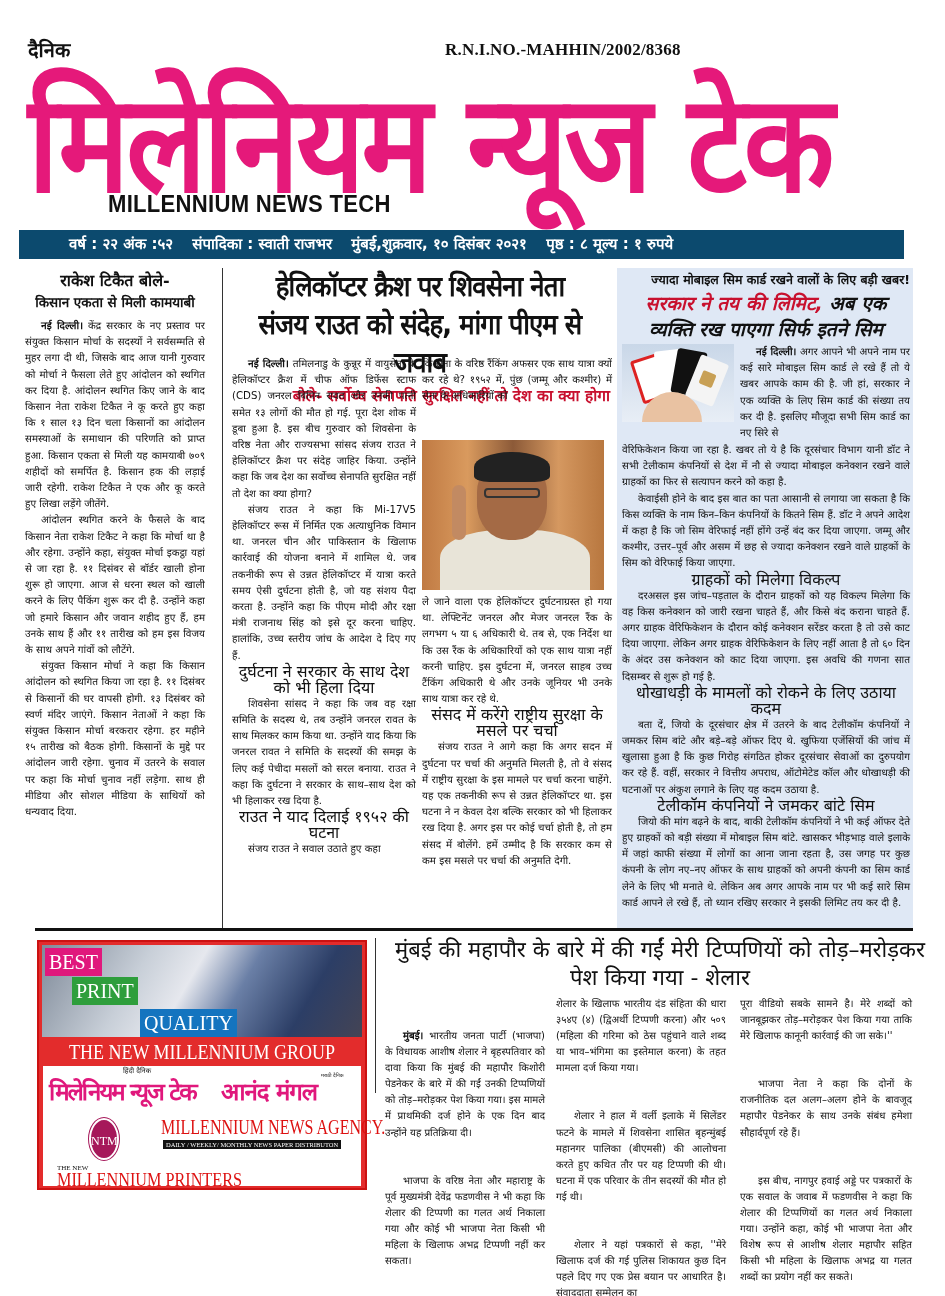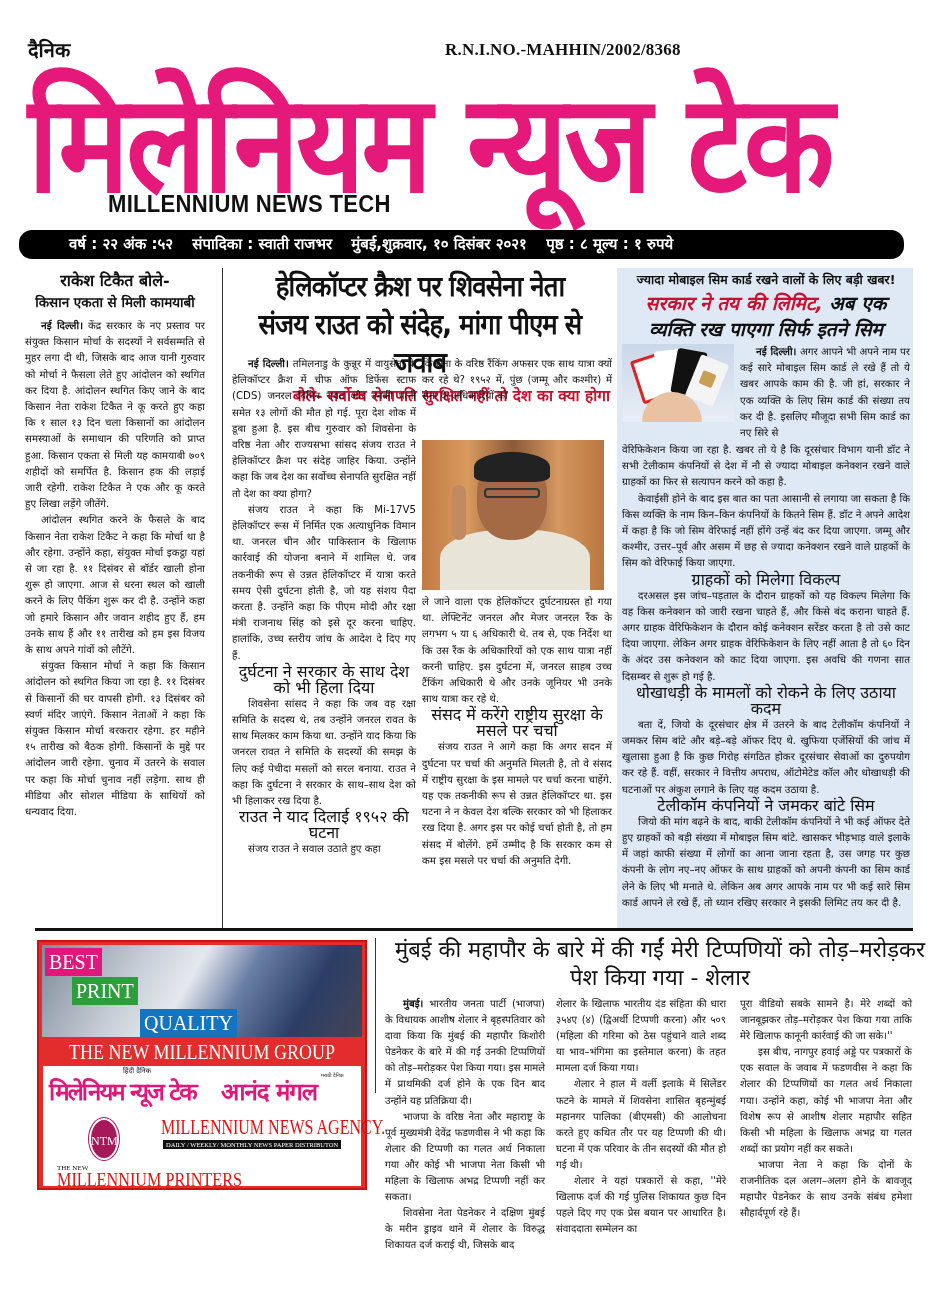--- a/index.html
+++ b/index.html
@@ -8,22 +8,22 @@
     font-family: "Liberation Serif", "DejaVu Serif", serif; color: #111; overflow: hidden;
   }
   .abs { position: absolute; }
 
   
   .dainik { left: 28px; top: 36px; font-family: "DejaVu Sans", sans-serif; font-weight: bold; font-size: 20px; }
   .rni { left: 445px; top: 40px; font-family: "Liberation Serif", serif; font-weight: bold; font-size: 17px; letter-spacing: 0.2px; }
   .masthead { left: 28px; top: 52px; width: 870px; height: 180px; font-family: "DejaVu Sans", sans-serif; font-weight: bold;
     color: #e5197a; font-size: 118px; line-height: 160px; letter-spacing: -3px; white-space: nowrap; transform: scaleY(1.15); transform-origin: top left; }
   .eng-title { left: 108px; top: 190px; font-family: "Liberation Sans", sans-serif; font-weight: bold; font-size: 24px; letter-spacing: 0.3px; transform: scaleX(0.92); transform-origin: left; }
-  .datebar { left: 19px; top: 230px; width: 885px; height: 29px; background: #000000; color: #fff;
-    font-family: "DejaVu Sans", sans-serif; font-weight: bold; font-size: 15px; line-height: 29px; padding-left: 50px; white-space: nowrap; border-radius: 13px; }
+  .datebar { left: 19px; top: 230px; width: 885px; height: 29px; background: #0c4a6e; color: #fff;
+    font-family: "DejaVu Sans", sans-serif; font-weight: bold; font-size: 15px; line-height: 29px; padding-left: 50px; white-space: nowrap; }
   .datebar span { margin-right: 14px; }
 
   
   .body-text { font-family: "DejaVu Sans", sans-serif; font-size: 10.2px; line-height: 16.2px; text-align: justify; }
   .body-text p { text-indent: 16px; }
   .dateline { font-weight: bold; }
   .subhead { font-family: "DejaVu Sans", sans-serif; font-weight: normal; font-size: 16px; line-height: 16px; text-align: center; }
 
   
   .col-left { left: 25px; top: 270px; width: 180px; }
@@ -43,21 +43,21 @@
     background: linear-gradient(90deg, #c07a43 0%, #d99a5e 25%, #8c5a38 50%, #d59860 75%, #b8773f 100%); overflow: hidden; }
   .face { position: absolute; left: 55px; top: 20px; width: 70px; height: 80px; border-radius: 40% 40% 45% 45%; background: #a46a45; }
   .hair { position: absolute; left: 52px; top: 12px; width: 76px; height: 30px; border-radius: 50% 50% 20% 20%; background: #222; }
   .glasses { position: absolute; left: 62px; top: 48px; width: 56px; height: 10px; border: 2px solid #333; border-radius: 4px; }
   .jacket { position: absolute; left: 18px; top: 90px; width: 150px; height: 70px; background: #e8e4d8; border-radius: 40% 40% 0 0; }
   .finger { position: absolute; left: 30px; top: 45px; width: 14px; height: 55px; background: #c28a62; border-radius: 7px; }
 
   
   .right-box { left: 617px; top: 268px; width: 296px; height: 660px; background: #dfe8f5; }
   .right-inner { left: 622px; top: 270px; width: 288px; }
-  .rh1 { font-family: "DejaVu Sans", sans-serif; font-weight: bold; font-size: 12.5px; text-align: center; line-height: 20px; }
+  .rh1 { font-family: "DejaVu Sans", sans-serif; font-weight: bold; font-size: 12.5px; text-align: right; line-height: 20px; }
   .rh2 { font-family: "DejaVu Sans", sans-serif; font-weight: bold; font-size: 19px; text-align: center; line-height: 26px; font-style: italic; }
   .rh2 .red { color: #c8102e; }
   .sim { left: 622px; top: 344px; width: 112px; height: 78px; background: linear-gradient(#c9d7e8, #e8eef6); overflow: hidden; }
   .card { position: absolute; width: 30px; height: 45px; border-radius: 3px; }
   .right-body-top { left: 740px; top: 344px; width: 170px; }
   .right-body { left: 622px; top: 442px; width: 288px; }
 
   .hrule { left: 35px; top: 928px; width: 878px; height: 3px; background: #111; }
 
   
@@ -80,21 +80,21 @@
   .ad-thenew { position: absolute; left: 14px; top: 98px; font-family: "Liberation Serif", serif; font-size: 7px; }
   .ad-printers { position: absolute; left: 14px; top: 104px; font-family: "Liberation Serif", serif; font-size: 18px; color: #d11; white-space: nowrap; transform: scaleX(0.9); transform-origin: left; }
   .vline2 { left: 375px; top: 938px; width: 1px; height: 155px; background: #333; }
 
   
   .bh { left: 385px; top: 936px; width: 550px; text-align: center; font-family: "DejaVu Sans", sans-serif; font-size: 22px; line-height: 28px; }
   .bc1 { left: 385px; top: 996px; width: 160px; }
   .bc2 { left: 556px; top: 996px; width: 170px; }
   .bc3 { left: 740px; top: 996px; width: 172px; }
   .bottom-text { font-family: "DejaVu Sans", sans-serif; font-size: 10px; line-height: 16.1px; text-align: justify; }
-  .bottom-text p { text-indent: 18px; }
+  .bottom-text p { text-indent: 18px; margin-top: 32px; }
 </style>
 </head>
 <body>
 
 <div class="abs dainik">दैनिक</div>
 <div class="abs rni">R.N.I.NO.-MAHHIN/2002/8368</div>
 <div class="abs masthead">मिलेनियम न्यूज टेक</div>
 <div class="abs eng-title">MILLENNIUM NEWS TECH</div>
 <div class="abs datebar">
   <span>वर्ष : २२  अंक :५२</span>
@@ -200,15 +200,15 @@
   <p>भाजपा के वरिष्ठ नेता और महाराष्ट्र के पूर्व मुख्यमंत्री देवेंद्र फडणवीस ने भी कहा कि शेलार की टिप्पणी का गलत अर्थ निकाला गया और कोई भी भाजपा नेता किसी भी महिला के खिलाफ अभद्र टिप्पणी नहीं कर सकता।</p>
   <p>शिवसेना नेता पेडनेकर ने दक्षिण मुंबई के मरीन ड्राइव थाने में शेलार के विरुद्ध शिकायत दर्ज कराई थी, जिसके बाद</p>
 </div>
 <div class="abs bc2 bottom-text">
   <div>शेलार के खिलाफ भारतीय दंड संहिता की धारा ३५४ए (४) (द्विअर्थी टिप्पणी करना) और ५०९ (महिला की गरिमा को ठेस पहुंचाने वाले शब्द या भाव–भंगिमा का इस्तेमाल करना) के तहत मामला दर्ज किया गया।</div>
   <p>शेलार ने हाल में वर्ली इलाके में सिलेंडर फटने के मामले में शिवसेना शासित बृहन्मुंबई महानगर पालिका (बीएमसी) की आलोचना करते हुए कथित तौर पर यह टिप्पणी की थी। घटना में एक परिवार के तीन सदस्यों की मौत हो गई थी।</p>
   <p>शेलार ने यहां पत्रकारों से कहा, ''मेरे खिलाफ दर्ज की गई पुलिस शिकायत कुछ दिन पहले दिए गए एक प्रेस बयान पर आधारित है। संवाददाता सम्मेलन का</p>
 </div>
 <div class="abs bc3 bottom-text">
   <div>पूरा वीडियो सबके सामने है। मेरे शब्दों को जानबूझकर तोड़–मरोड़कर पेश किया गया ताकि मेरे खिलाफ कानूनी कार्रवाई की जा सके।''</div>
+  <p>भाजपा नेता ने कहा कि दोनों के राजनीतिक दल अलग–अलग होने के बावजूद महापौर पेडनेकर के साथ उनके संबंध हमेशा सौहार्दपूर्ण रहे हैं।</p>
   <p>इस बीच, नागपुर हवाई अड्डे पर पत्रकारों के एक सवाल के जवाब में फडणवीस ने कहा कि शेलार की टिप्पणियों का गलत अर्थ निकाला गया। उन्होंने कहा, कोई भी भाजपा नेता और विशेष रूप से आशीष शेलार महापौर सहित किसी भी महिला के खिलाफ अभद्र या गलत शब्दों का प्रयोग नहीं कर सकते।</p>
-  <p>भाजपा नेता ने कहा कि दोनों के राजनीतिक दल अलग–अलग होने के बावजूद महापौर पेडनेकर के साथ उनके संबंध हमेशा सौहार्दपूर्ण रहे हैं।</p>
 </div>
 
 </body></html>

